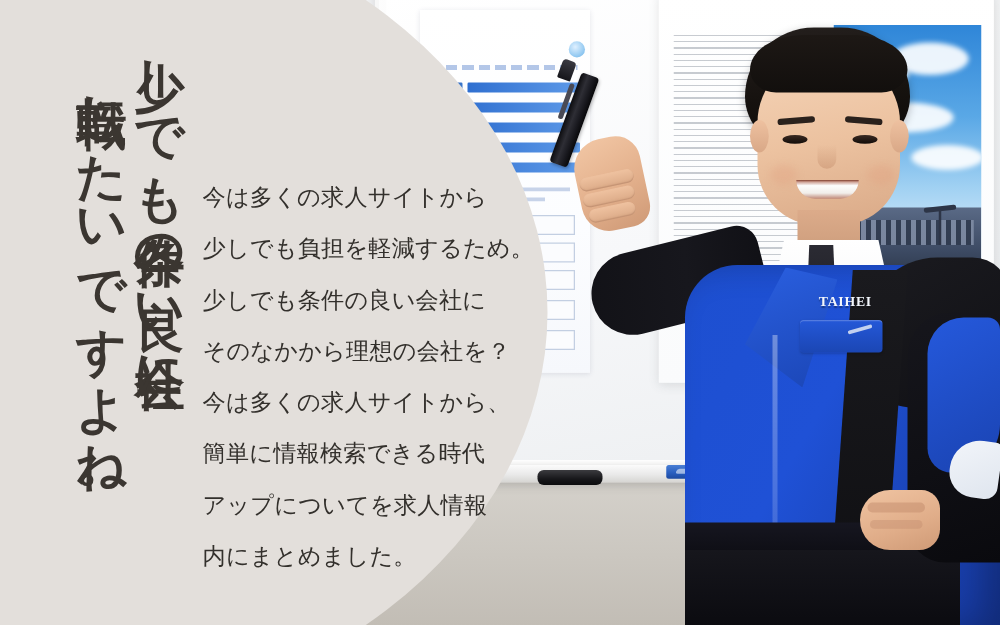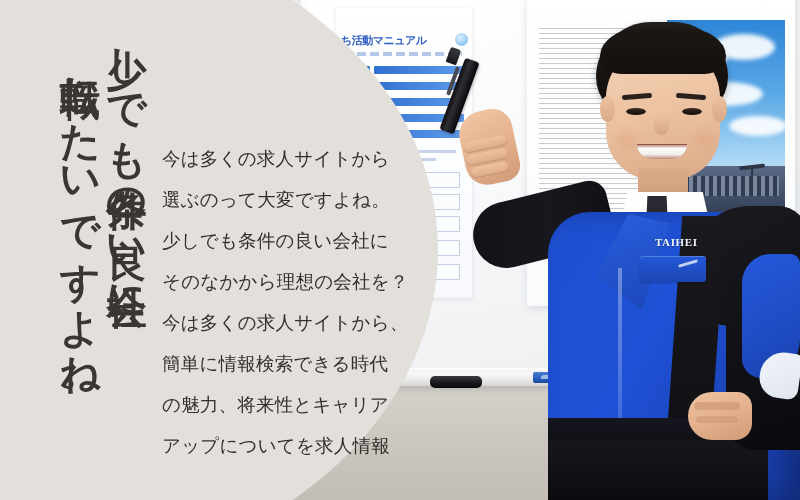--- a/index.html
+++ b/index.html
@@ -366,21 +366,20 @@
     <div class="floor"></div>
 
     <div class="wb">
       <div class="wb-inner"></div>
     </div>
     <div class="wb-pin" style="left:394px;top:186px;"></div>
     <div class="wb-pin" style="left:544px;top:22px;"></div>
     <div class="wb-pin" style="left:544px;top:98px;"></div>
 
     <div class="poster-l">
-      <div class="pl-title">ち活動マニュアル</div>
       <div class="pl-title-ico"></div>
       <div class="pl-sub"></div>
 
       <div class="bar bar-t" style="left:16px;top:58px;width:18px;"></div>
       <div class="bar bar-b" style="left:38px;top:58px;width:90px;"></div>
       <div class="bar bar-t" style="left:16px;top:74px;width:14px;"></div>
       <div class="bar bar-b" style="left:34px;top:74px;width:94px;"></div>
       <div class="bar bar-t" style="left:16px;top:90px;width:20px;"></div>
       <div class="bar bar-b" style="left:40px;top:90px;width:88px;"></div>
       <div class="bar bar-t" style="left:16px;top:106px;width:12px;"></div>
@@ -465,22 +464,22 @@
 
   <div class="overlay"></div>
 
   <div class="headline">
     <div class="hcol c1">少しでも条件の良い会社に</div>
     <div class="hcol c2">転職したいですよね。</div>
   </div>
 
   <div class="body-copy">
     <p>今は多くの求人サイトから</p>
-    <p>選ぶのって大変ですよね。</p>
+    <p>少しでも負担を軽減するため。</p>
     <p>少しでも条件の良い会社に</p>
     <p>そのなかから理想の会社を？</p>
     <p>今は多くの求人サイトから、</p>
     <p>簡単に情報検索できる時代</p>
-    <p>の魅力、将来性とキャリア</p>
     <p>アップについてを求人情報</p>
+    <p>内にまとめました。</p>
   </div>
 
 </div>
 
 </body></html>

